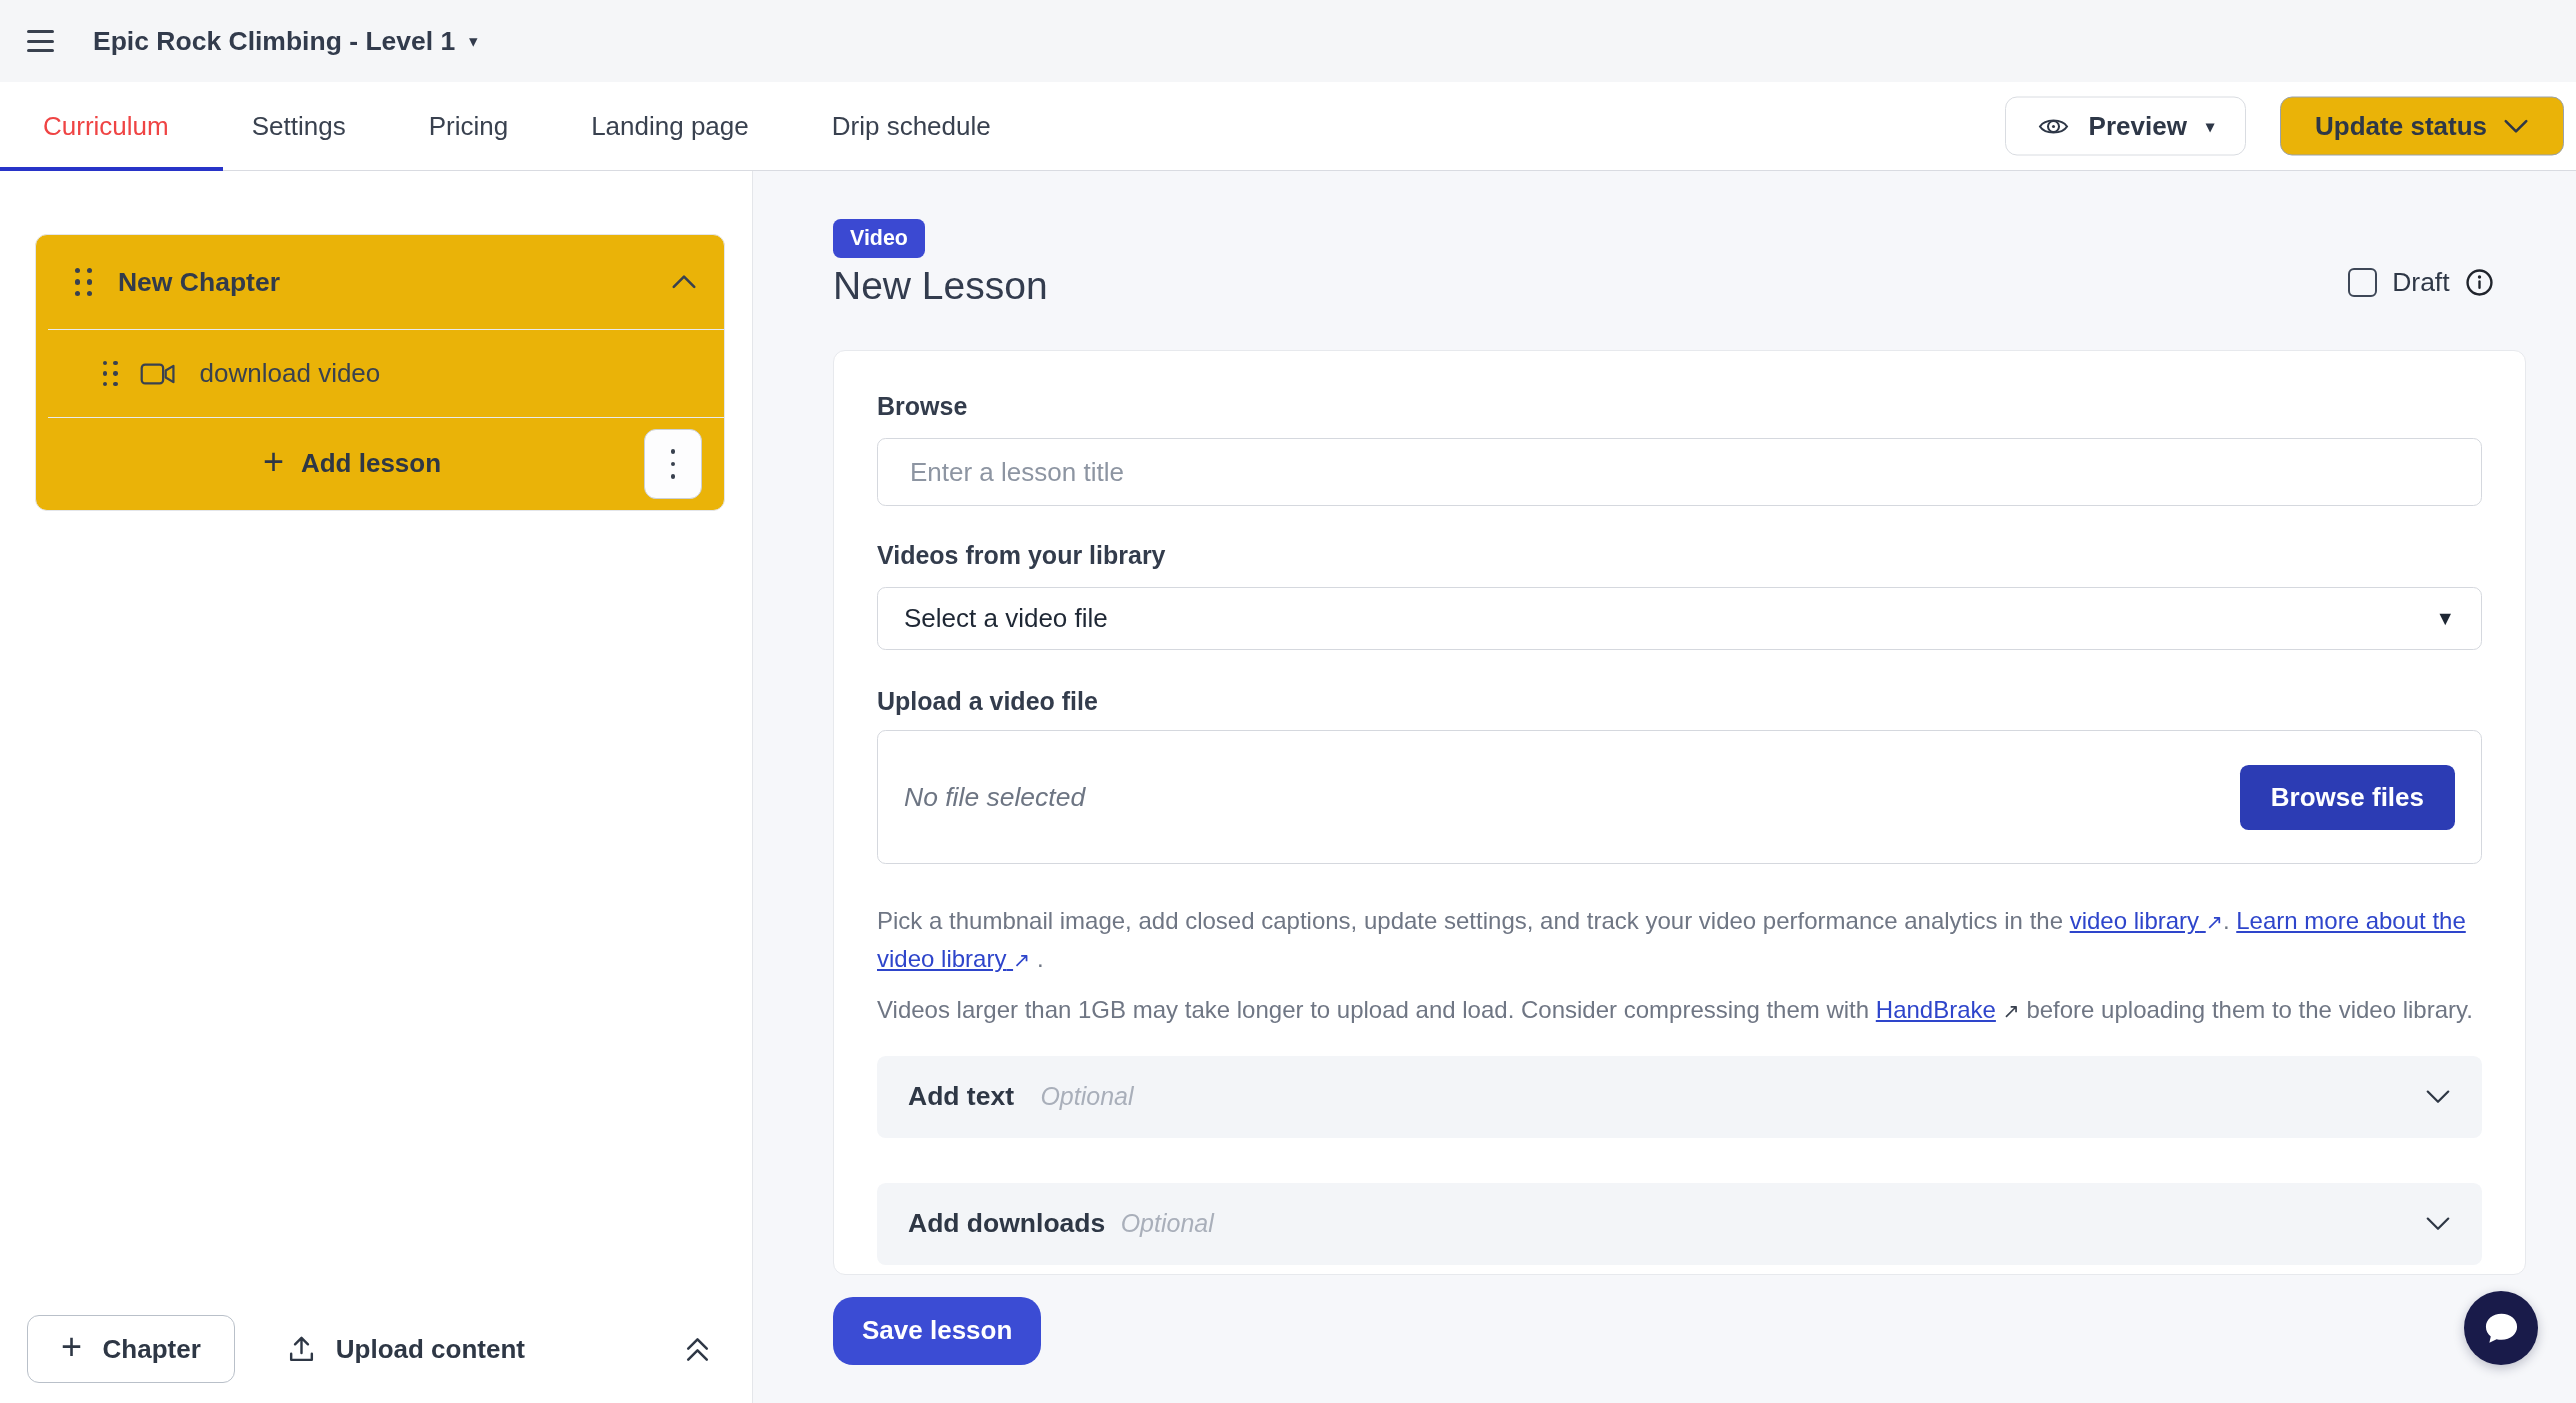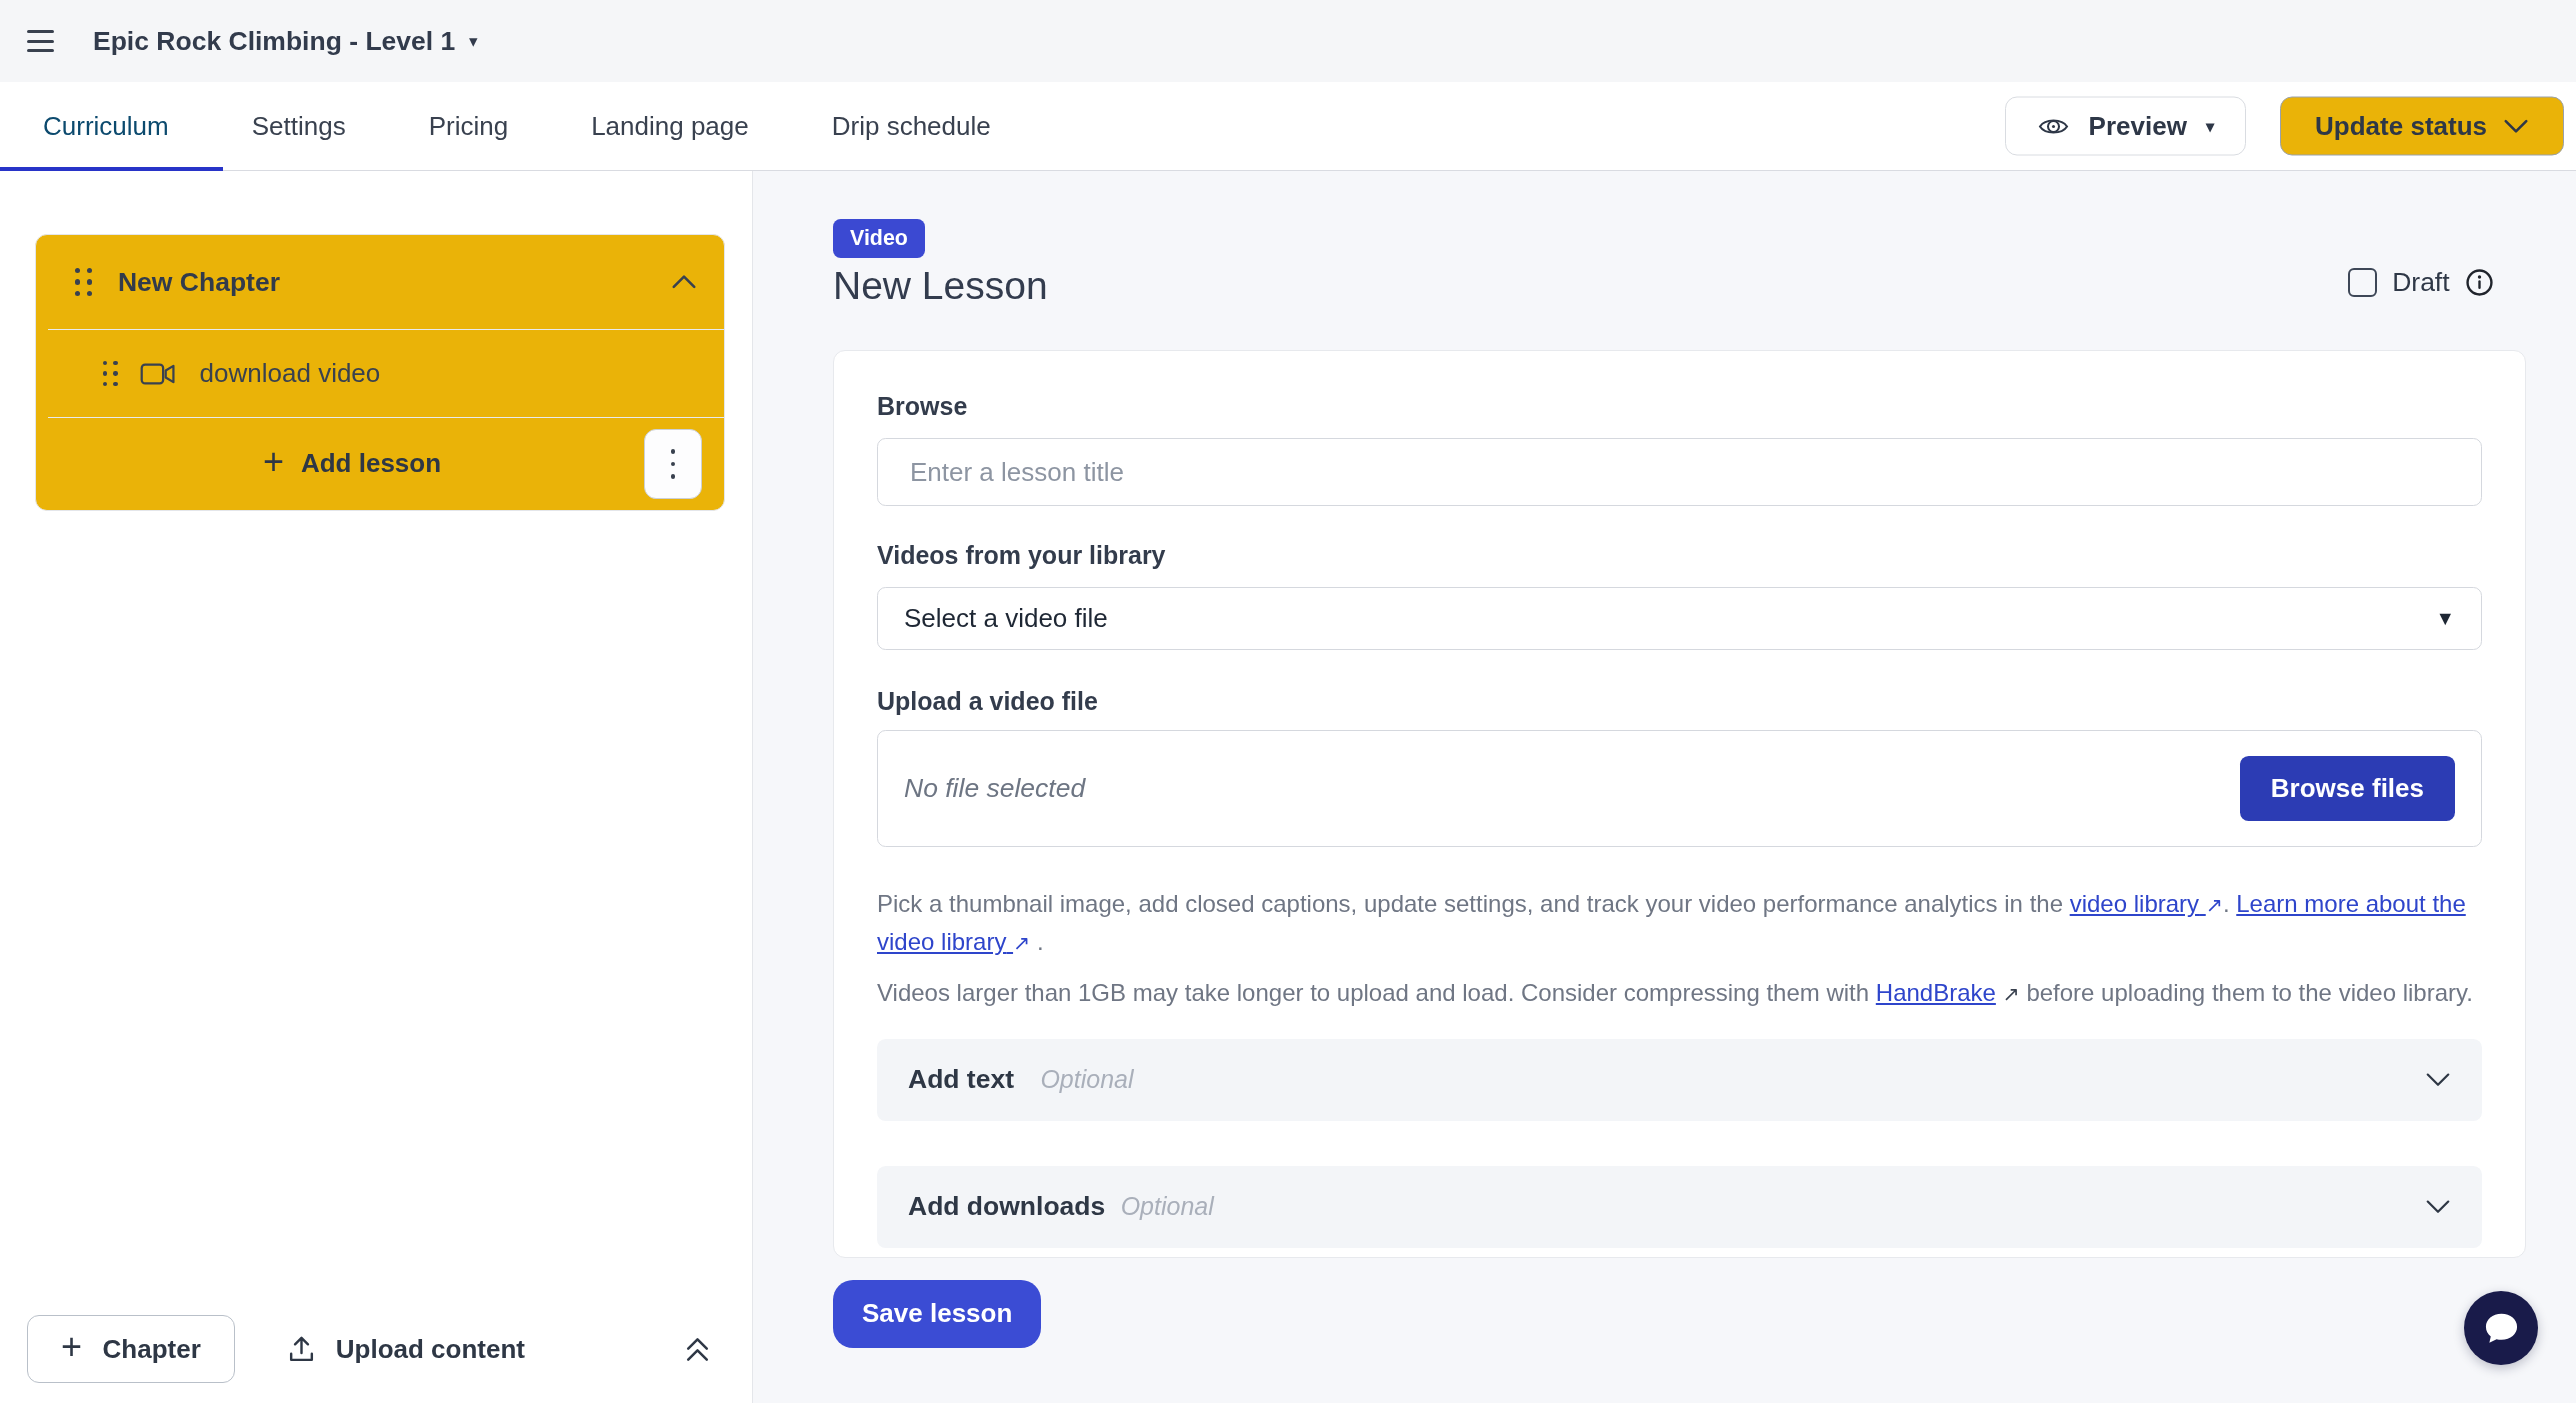--- a/index.html
+++ b/index.html
@@ -12,21 +12,21 @@
   
   .topbar { height:82px; background:#f5f6f8; display:flex; align-items:center; padding:0 27px; }
   .hamburger { width:27px; display:flex; flex-direction:column; gap:6.8px; cursor:pointer; }
   .hamburger i { display:block; height:3px; background:#39414f; border-radius:1.7px; }
   .course-title { margin-left:39px; font-size:26.5px; font-weight:600; color:#323b4c; }
   .title-caret { margin-left:13.7px; font-size:17px; color:#323b4c; }
 
   
   .tabbar { height:89px; background:#ffffff; border-bottom:1.7px solid #d9dbe1; display:flex; align-items:center; padding-left:43px; position:relative; }
   .tab { font-size:26px; color:#39414f; margin-right:83px; cursor:pointer; white-space:nowrap; }
-  .tab.active { color:#0c4a6e; }
+  .tab.active { color:#ef4444; }
   .active-underline { position:absolute; left:0; bottom:-1.7px; width:223px; height:5.1px; background:#2834c8; }
   .tab-actions { position:absolute; right:12px; top:50%; transform:translateY(-50%); display:flex; gap:34px; }
   .btn-preview, .btn-update { display:flex; align-items:center; height:59px; border-radius:12px; font-size:26px; font-weight:700; color:#2e3747; cursor:pointer; }
   .btn-preview { gap:19px; padding:0 31px; background:#ffffff; border:1.7px solid #d9dce1; }
   .btn-update { gap:16px; padding:0 34px; background:#eab308; border:1.7px solid #99a1ac; }
   .preview-caret { font-size:16.3px; }
 
   
   .content { display:flex; height:1232px; }
   .sidebar { width:753px; background:#ffffff; border-right:1.7px solid #e4e6ea; position:relative; flex-shrink:0; }
@@ -62,21 +62,21 @@
   .draft-label { font-size:26.5px; color:#2f3847; }
   .info-icon { display:flex; cursor:pointer; }
 
   .form-card { margin-top:41px; width:1693px; background:#ffffff; border:0.9px solid #e7e9ed; border-radius:12px; padding:41px 43px 9.4px 43px; }
   .field-label { font-size:25px; font-weight:700; color:#333c4c; }
   .text-input { margin-top:17px; width:100%; height:68px; border:1.7px solid #d5d8de; border-radius:8.6px; padding:0 32px; font-size:26px; color:#2f3847; background:#fff; outline:none; }
   .text-input::placeholder { color:#8d95a2; }
   .mt-41 { margin-top:35px; } .mt-43 { margin-top:37px; }
   .select-box { margin-top:16.3px; height:63px; display:flex; align-items:center; justify-content:space-between; padding:0 26px; border:1.7px solid #d5d8de; border-radius:8.6px; font-size:26px; color:#1e2734; background:#fff; cursor:pointer; }
   .select-caret { font-size:19.7px; color:#1e2734; }
-  .upload-box { margin-top:14.5px; height:117px; display:flex; align-items:center; padding:0 26px; border:1.7px solid #d5d8de; border-radius:8.6px; background:#fff; }
+  .upload-box { margin-top:14.5px; height:134px; display:flex; align-items:center; padding:0 26px; border:1.7px solid #d5d8de; border-radius:8.6px; background:#fff; }
   .no-file { font-style:italic; font-size:26.5px; color:#6d7583; }
   .btn-browse { margin-left:auto; height:65px; padding:0 31px; background:#2c3cb4; border:none; border-radius:8.6px; color:#ffffff; font-weight:700; font-size:26px; cursor:pointer; }
   .help { margin-top:38px; font-size:24px; color:#6f7684; line-height:1.57; max-width:1609px; }
   .help + .help { margin-top:13.7px; }
   .link { color:#2e45cb; text-decoration:underline; cursor:pointer; }
   .ext-arrow { font-size:20.5px; text-decoration:none; display:inline-block; }
   .ext-arrow.dark { color:#39414f; }
   .accordion { height:82px; background:#f3f5f8; border-radius:8.6px; display:flex; align-items:center; padding:0 31px; cursor:pointer; }
   .accordion.first { margin-top:27px;gap:11px; }
   .accordion.second { margin-top:45px; }

